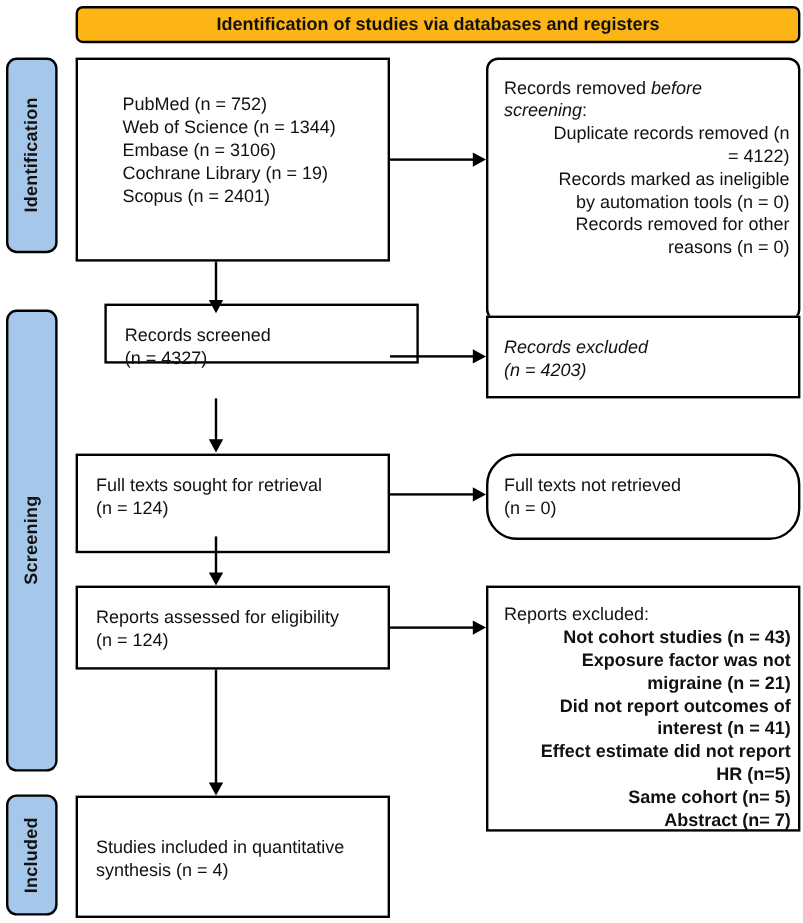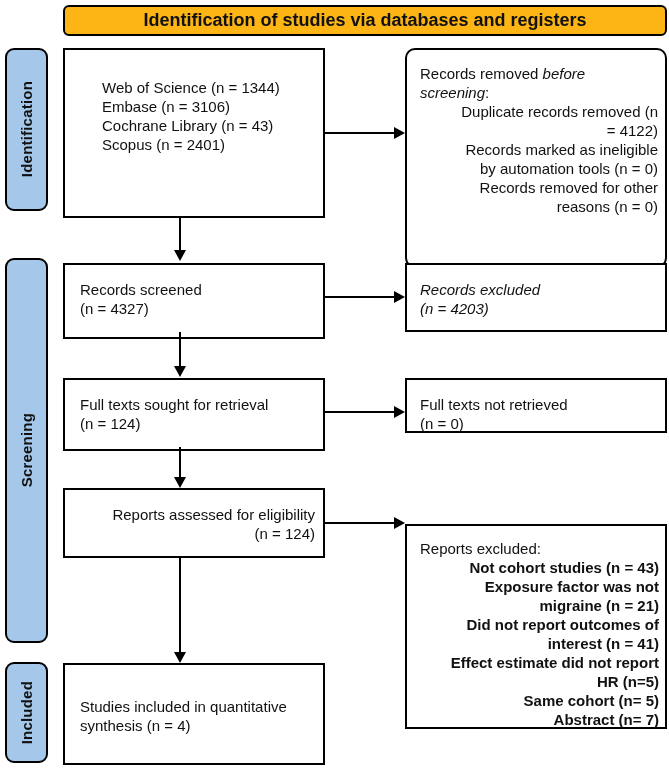--- a/index.html
+++ b/index.html
@@ -22,21 +22,21 @@
   }
   .banner {
     position: absolute;
     left: 63px; top: 5px;
     width: 604px; height: 31px;
     background: var(--banner-bg);
     border: 2px solid var(--line-color);
     border-radius: 6px;
     display: flex; align-items: center; justify-content: center;
     font-weight: bold;
-    font-size: 18px;
+    font-size: 15px;
   }
   .stage {
     position: absolute;
     left: 5px;
     width: 43px;
     background: var(--stage-bg);
     border: 2px solid var(--line-color);
     border-radius: 9px;
     display: flex; align-items: center; justify-content: center;
   }
@@ -57,26 +57,26 @@
     background: #ffffff;
     border: 2px solid var(--line-color);
     font-size: 15px;
     line-height: 19px;
   }
   .col-left  { left: 63px;  width: 262px; }
   .col-right { left: 405px; width: 262px; }
 
   .box-databases   { top: 48px;  height: 170px; padding: 28px 8px 0 37px; }
   .box-removed     { top: 48px;  height: 220px; padding: 14px 6px 0 13px; border-radius: 10px; }
-  .box-screened    { top: 263px; height: 76px;  padding: 15px 8px 0 15px; }
+  .box-screened    { top: 253px; height: 50px;  padding: 15px 8px 0 15px; margin-left: 24px; }
   .box-excluded    { top: 263px; height: 69px;  padding: 15px 8px 16px 13px; font-style: italic; }
-  .box-sought      { top: 378px; height: 73px;  padding: 15px 8px 14px 15px; }
-  .box-notretr     { top: 378px; height: 55px;  padding: 15px 8px 0 13px; }
-  .box-assessed    { top: 488px; height: 70px;  padding: 15px 8px 0 15px; text-align: right; }
-  .box-repexcl     { top: 488px; height: 205px; padding: 13px 6px 0 13px; margin-top: 36px; }
+  .box-sought      { top: 378px; height: 83px;  padding: 15px 8px 14px 15px; }
+  .box-notretr     { top: 378px; height: 72px;  padding: 15px 8px 0 13px; border-radius: 26px; }
+  .box-assessed    { top: 488px; height: 70px;  padding: 15px 8px 0 15px; }
+  .box-repexcl     { top: 488px; height: 205px; padding: 13px 6px 0 13px; }
   .box-included    { top: 663px; height: 102px; padding: 32px 12px 0 15px; }
 
   .hang-title { max-width: 210px; }
   .hang-title .ital { font-style: italic; }
   .sub-item { margin-left: 30px; max-width: 208px; text-align: right; }
   .box-repexcl .sub-item { max-width: 215px; font-weight: bold; }
 
   
   .arrow-part { position: absolute; background: var(--line-color); }
   .vline { width: 2px; }
@@ -106,23 +106,24 @@
     <span>Identification</span>
   </div>
   <div class="stage stage-screening">
     <span>Screening</span>
   </div>
   <div class="stage stage-included">
     <span>Included</span>
   </div>
 
   <div class="fbox col-left box-databases">
+    <div>PubMed (n = 752)</div>
     <div>Web of Science (n = 1344)</div>
     <div>Embase (n = 3106)</div>
-    <div>Cochrane Library (n = 43)</div>
+    <div>Cochrane Library (n = 19)</div>
     <div>Scopus (n = 2401)</div>
   </div>
 
   <div class="fbox col-left box-screened">
     <div>Records screened</div>
     <div>(n = 4327)</div>
   </div>
 
   <div class="fbox col-left box-sought">
     <div>Full texts sought for retrieval</div>

